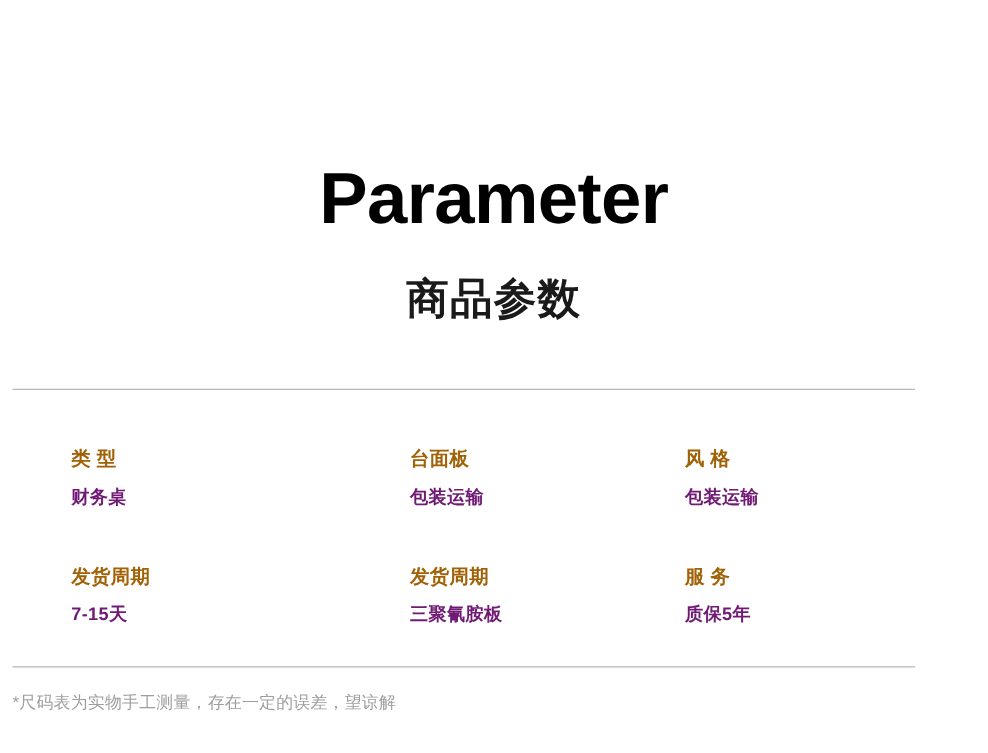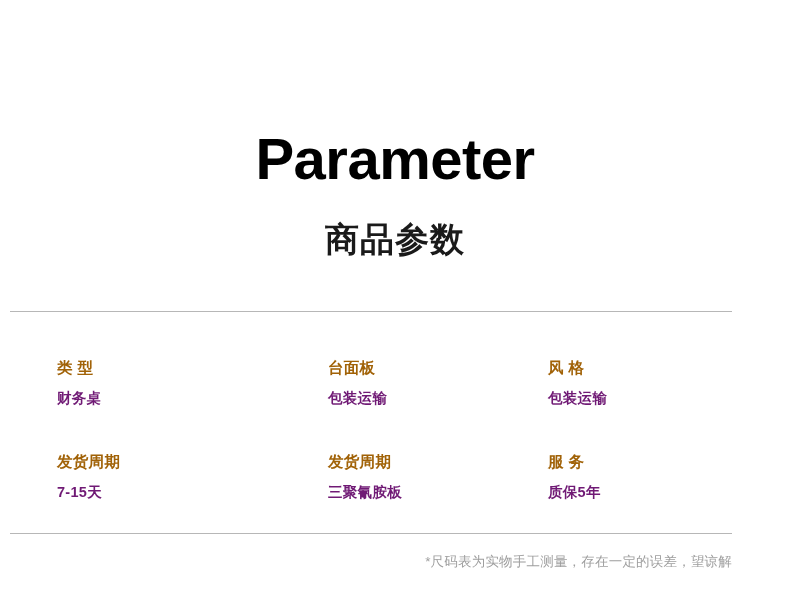--- a/index.html
+++ b/index.html
@@ -100,21 +100,21 @@
     letter-spacing: 0.3px;
     white-space: nowrap;
   }
 
   
   .footnote {
     position: absolute;
     left: 10px;
     top: 552px;
     width: 722px;
-    text-align: right;
+    text-align: left;
     font-size: 13.5px;
     line-height: 20px;
     color: #9e9e9e;
     letter-spacing: 0.2px;
     white-space: nowrap;
   }
 </style>
 </head>
 <body>
 

